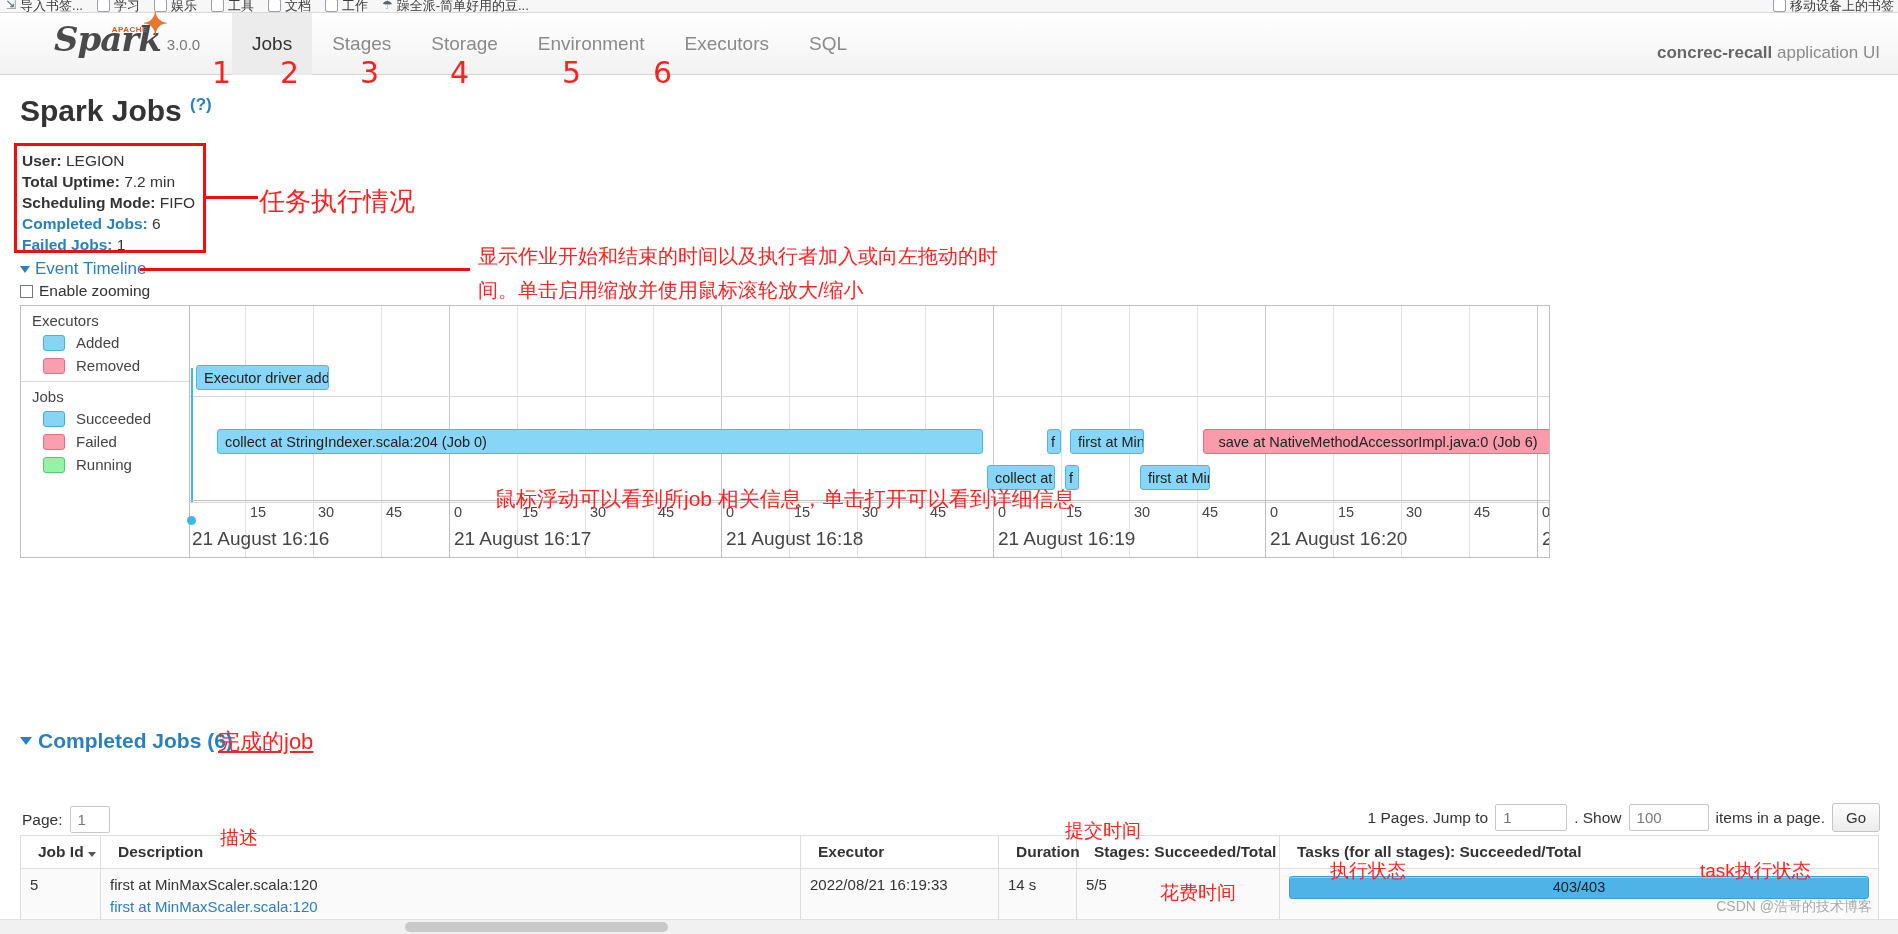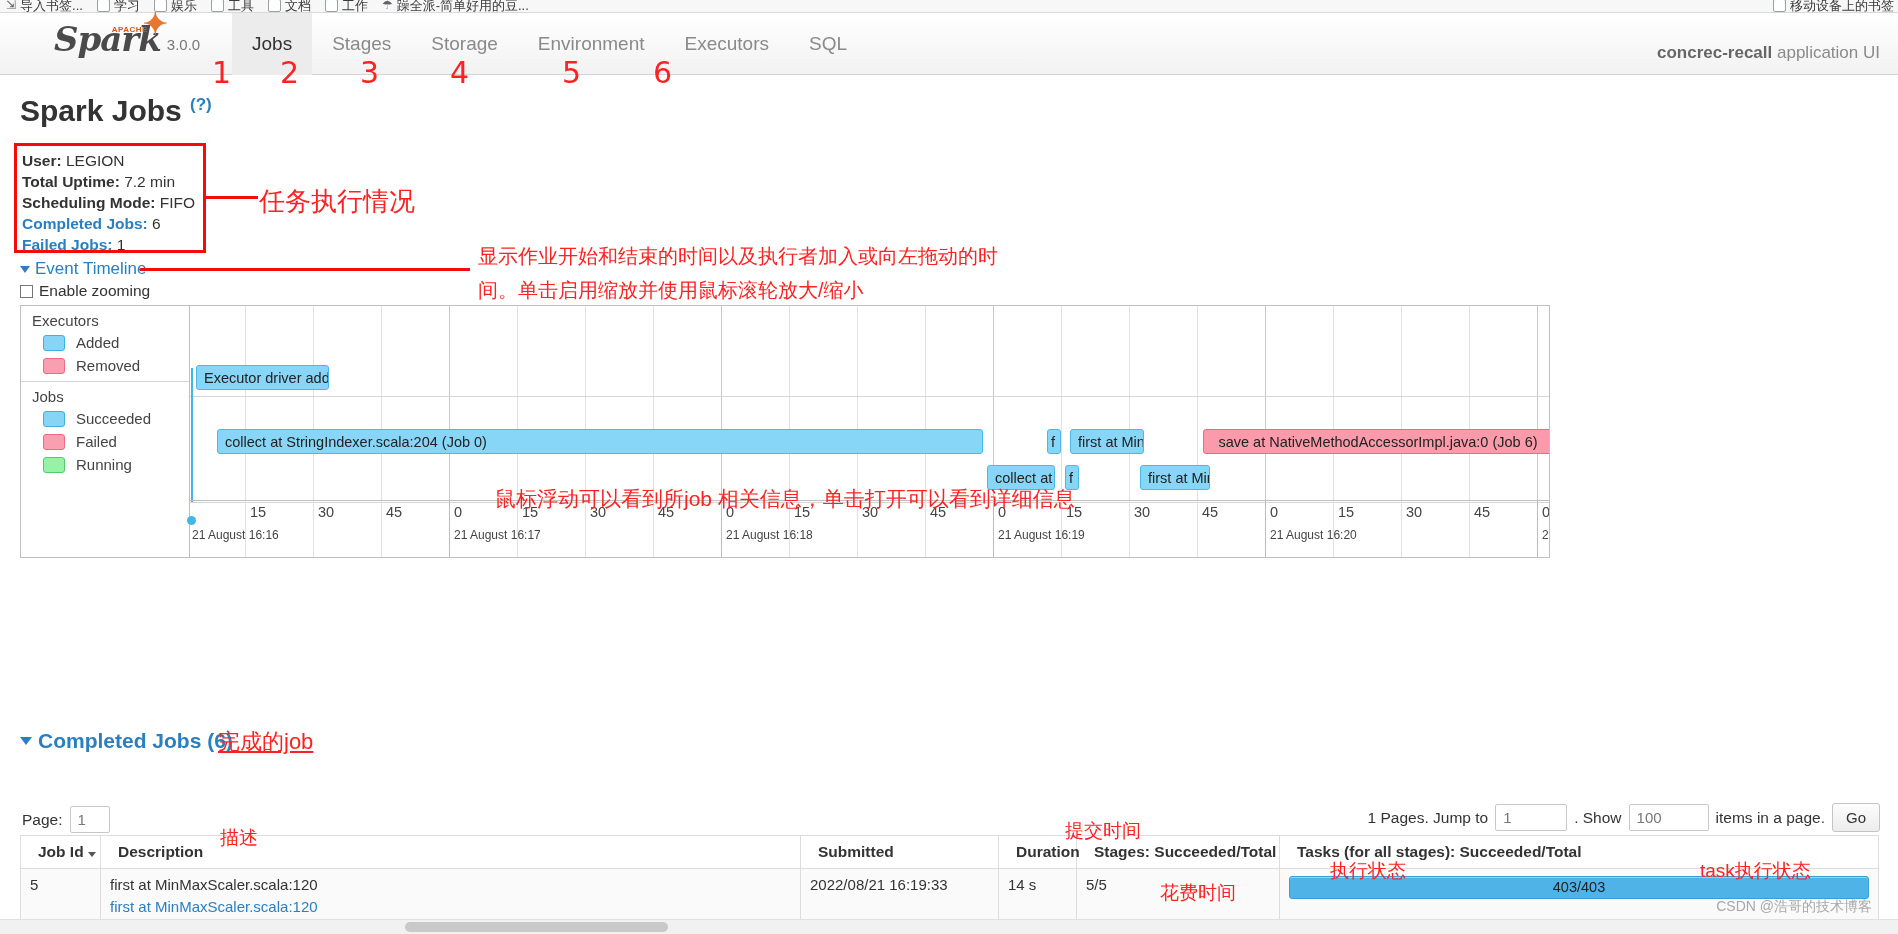--- a/index.html
+++ b/index.html
@@ -232,21 +232,21 @@
   .tl-tick {
     position: absolute; top: 3px; font-size: 14.5px; color: #444;
   }
   .tl-minortick {
     position: absolute; top: 0; height: 56px; width: 1px; background: #e2e2e2;
   }
   .tl-majortick {
     position: absolute; top: 0; height: 56px; width: 1px; background: #bdbdbd;
   }
   .tl-datelabel {
-    position: absolute; top: 27px; font-size: 12px; color: #444;
+    position: absolute; top: 27px; font-size: 19px; color: #444;
     white-space: nowrap;
   }
 
   
   .completed-header {
     position: absolute; left: 20px; top: 729px;
     font-size: 21px; font-weight: bold; color: #2a7fc0;
     display: flex; align-items: center; gap: 6px;
     cursor: pointer;
   }
@@ -621,21 +621,21 @@
     </colgroup>
     <thead>
       <tr>
         <th>
           <span>Job Id</span><span class="sort-caret"></span>
         </th>
         <th>
           <span>Description</span>
         </th>
         <th>
-          <span>Submitted</span>
+          <span>Executor</span>
         </th>
         <th>
           <span>Duration</span>
         </th>
         <th>
           <span>Stages: Succeeded/Total</span>
         </th>
         <th>
           <span>Tasks (for all stages): Succeeded/Total</span>
         </th>

